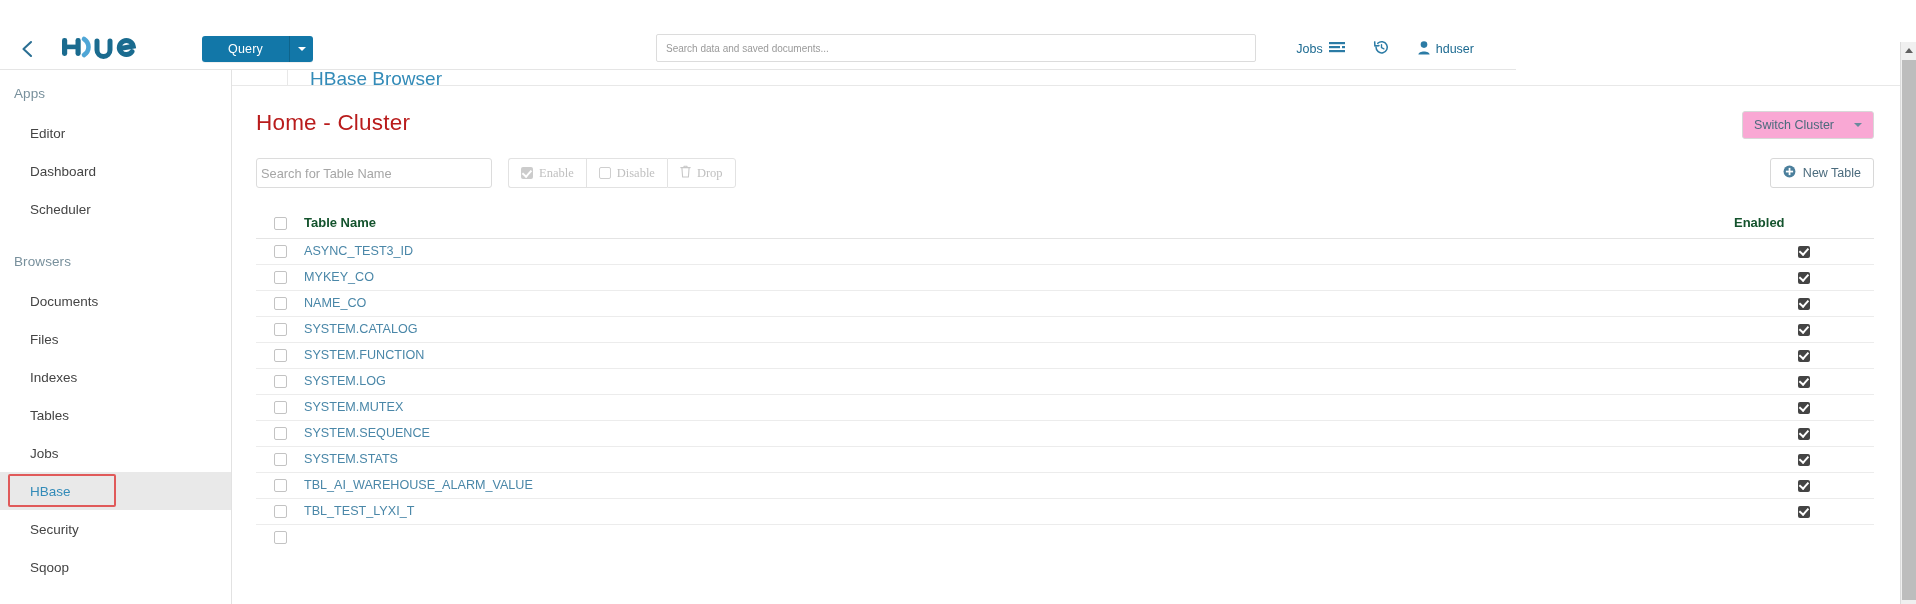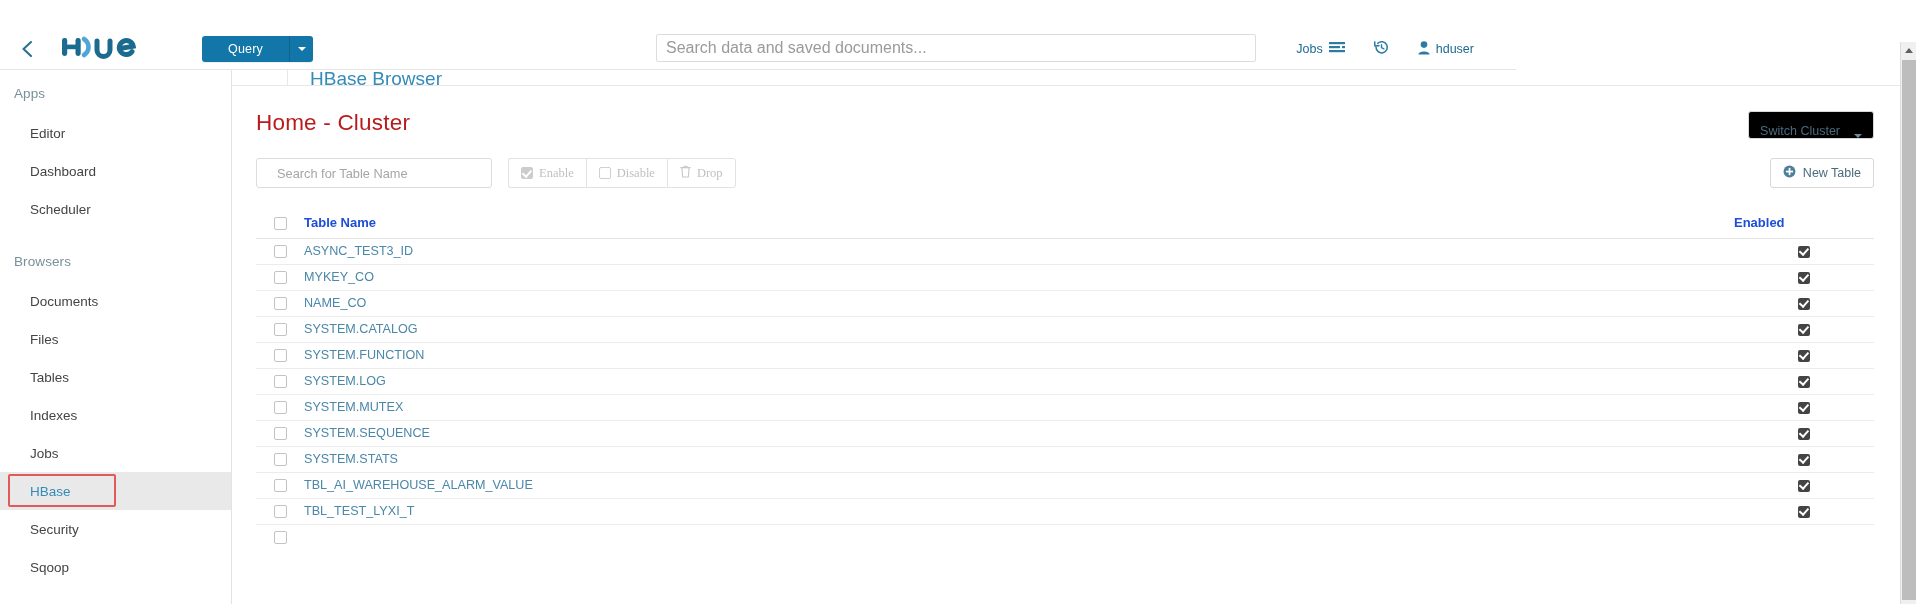--- a/index.html
+++ b/index.html
@@ -70,21 +70,21 @@
     border-top: 4px solid currentColor;
   }
 
   #global-search {
     position: absolute;
     left: 656px; top: 6px;
     width: 600px; height: 28px;
     border: 1px solid #dcdcdc;
     border-radius: 2px;
     background: #fff;
-    font-size: 16px;
+    font-size: 10px;
     color: #555;
     padding: 0 9px;
     font-family: "Liberation Sans", sans-serif;
     outline: none;
   }
   #global-search::placeholder { color: #9a9a9a; }
 
   #nav-right {
     position: absolute;
     right: 28px; top: 0; height: 42px;
@@ -185,42 +185,42 @@
     margin: 0;
     padding-top: 24px;
     letter-spacing: .2px;
   }
 
   #switch-cluster-btn {
     position: absolute;
     right: 42px; top: 25px;
     height: 28px;
     padding: 0 11px;
-    background: #000000;
+    background: #f9a8d4;
     border: 1px solid #d8d8d8;
     border-radius: 3px;
     color: #4b6b7d;
     font-size: 12.5px;
-    display: flex; align-items: flex-end; gap: 14px;
+    display: flex; align-items: center; gap: 20px;
     cursor: pointer;
     font-family: "Liberation Sans", sans-serif;
   }
 
   #toolbar {
     position: relative;
     margin-top: 22px;
     height: 30px;
     display: flex; align-items: center;
   }
   #table-search {
     width: 236px; height: 30px;
     border: 1px solid #dcdcdc;
     border-radius: 3px;
     font-size: 12.8px;
-    padding: 0 20px;
+    padding: 0 4px;
     color: #555;
     outline: none;
     font-family: "Liberation Sans", sans-serif;
     background: #fff;
   }
   #table-search::placeholder { color: #a6a6a6; }
 
   .btn-group { display: flex; margin-left: 16px; }
   .tb-btn {
     height: 30px;
@@ -263,21 +263,21 @@
     border-top: 1px solid #ececec;
     padding: 0;
     height: 26px;
     vertical-align: middle;
   }
   #tbl thead th {
     border-top: none;
     border-bottom: 1px solid #e4e4e4;
     height: 30px;
     font-size: 13px;
-    color: #1d4ed8;
+    color: #14532d;
     font-weight: bold;
     text-align: left;
   }
   .col-check { width: 48px; text-align: center !important; }
   .col-enabled { width: 140px; text-align: center; }
   #tbl tbody tr { cursor: pointer; }
   #tbl tbody td { font-size: 12.6px; }
   .tbl-link { color: #4a87a8; }
 
   .cb {
@@ -454,24 +454,24 @@
 
   <div class="side-section-title second">Browsers</div>
 
   <div class="side-item">
     <span>Documents</span>
   </div>
   <div class="side-item">
     <span>Files</span>
   </div>
   <div class="side-item">
+    <span>Indexes</span>
+  </div>
+  <div class="side-item">
     <span>Tables</span>
-  </div>
-  <div class="side-item">
-    <span>Indexes</span>
   </div>
   <div class="side-item">
     <span>Jobs</span>
   </div>
   <div class="side-item active">
     <span class="side-highlight"></span>
     <span>HBase</span>
   </div>
   <div class="side-item">
     <span>Security</span>

